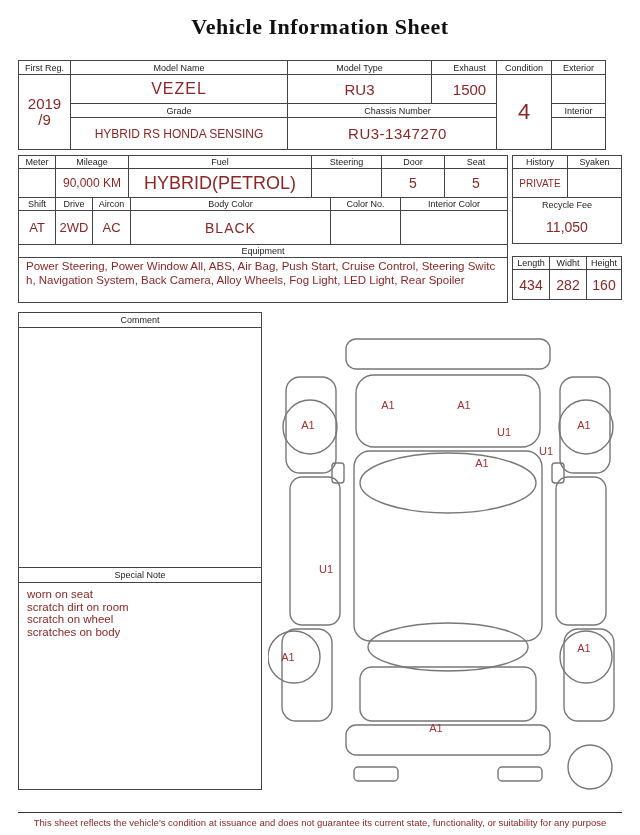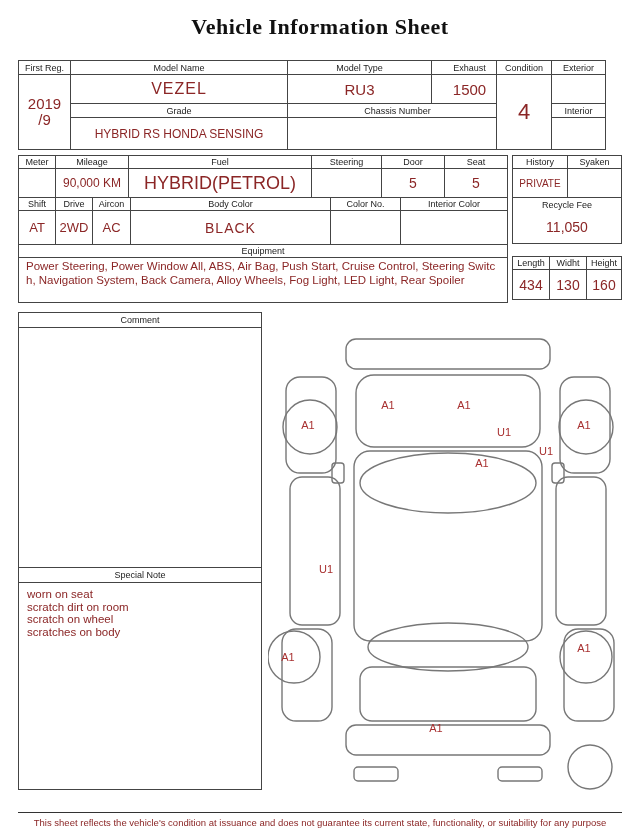--- a/index.html
+++ b/index.html
@@ -42,20 +42,21 @@
     <div class="cell br bb lbl" style="grid-area:1/3/2/4">Model Type</div>
     <div class="cell bb lbl" style="grid-area:1/4/2/5">Exhaust</div>
     <div class="cell br val pre" style="grid-area:2/1/5/2;font-size:15px">2019
 /9</div>
     <div class="cell br bb val" style="grid-area:2/2/3/3;font-size:16px;letter-spacing:1px">VEZEL</div>
     <div class="cell br bb val" style="grid-area:2/3/3/4;font-size:15px">RU3</div>
     <div class="cell bb val" style="grid-area:2/4/3/5;font-size:15px">1500</div>
     <div class="cell br bb lbl" style="grid-area:3/2/4/3">Grade</div>
     <div class="cell bb lbl" style="grid-area:3/3/4/5">Chassis Number</div>
     <div class="cell br val" style="grid-area:4/2/5/3;font-size:12px">HYBRID RS HONDA SENSING</div>
+    <div class="cell val" style="grid-area:4/3/5/5;font-size:15px;letter-spacing:.5px">RU3-1347270</div>
   </div>
 
   <div class="box grid" style="left:496px;top:60px;width:110px;height:90px;grid-template-columns:55px 53px;grid-template-rows:14px 29px 14px 31px;">
     <div class="cell br bb lbl" style="grid-area:1/1/2/2">Condition</div>
     <div class="cell bb lbl" style="grid-area:1/2/2/3">Exterior</div>
     <div class="cell br val" style="grid-area:2/1/5/2;font-size:22px">4</div>
     <div class="cell bb val" style="grid-area:2/2/3/3"></div>
     <div class="cell bb lbl" style="grid-area:3/2/4/3">Interior</div>
     <div class="cell val" style="grid-area:4/2/5/3"></div>
   </div>
@@ -106,21 +107,21 @@
       <div class="cell lbl">Recycle Fee</div>
       <div class="cell val" style="font-size:14px">11,050</div>
     </div>
   </div>
 
   <div class="box rowsDim" style="left:512px;top:256px;width:110px;height:44px">
     <div class="cell br bb lbl">Length</div>
     <div class="cell br bb lbl">Widht</div>
     <div class="cell bb lbl">Height</div>
     <div class="cell br val" style="font-size:14px">434</div>
-    <div class="cell br val" style="font-size:14px">130</div>
+    <div class="cell br val" style="font-size:14px">282</div>
     <div class="cell val" style="font-size:14px">160</div>
   </div>
 
   <div class="box" style="left:18px;top:312px;width:244px;height:256px">
     <div class="boxhead lbl">Comment</div>
   </div>
 
   <div class="box" style="left:18px;top:567px;width:244px;height:223px">
     <div class="boxhead lbl">Special Note</div>
     <div class="boxbody">

